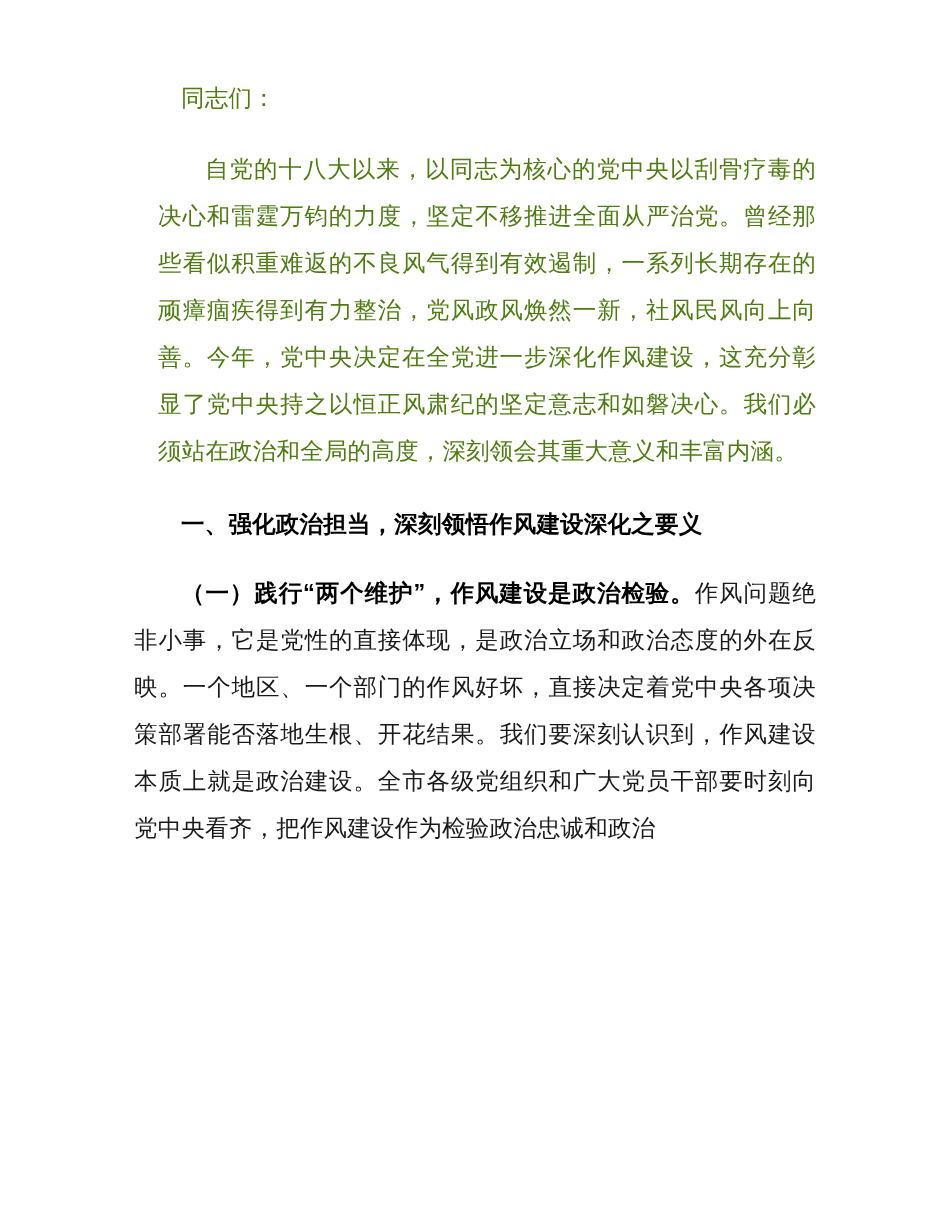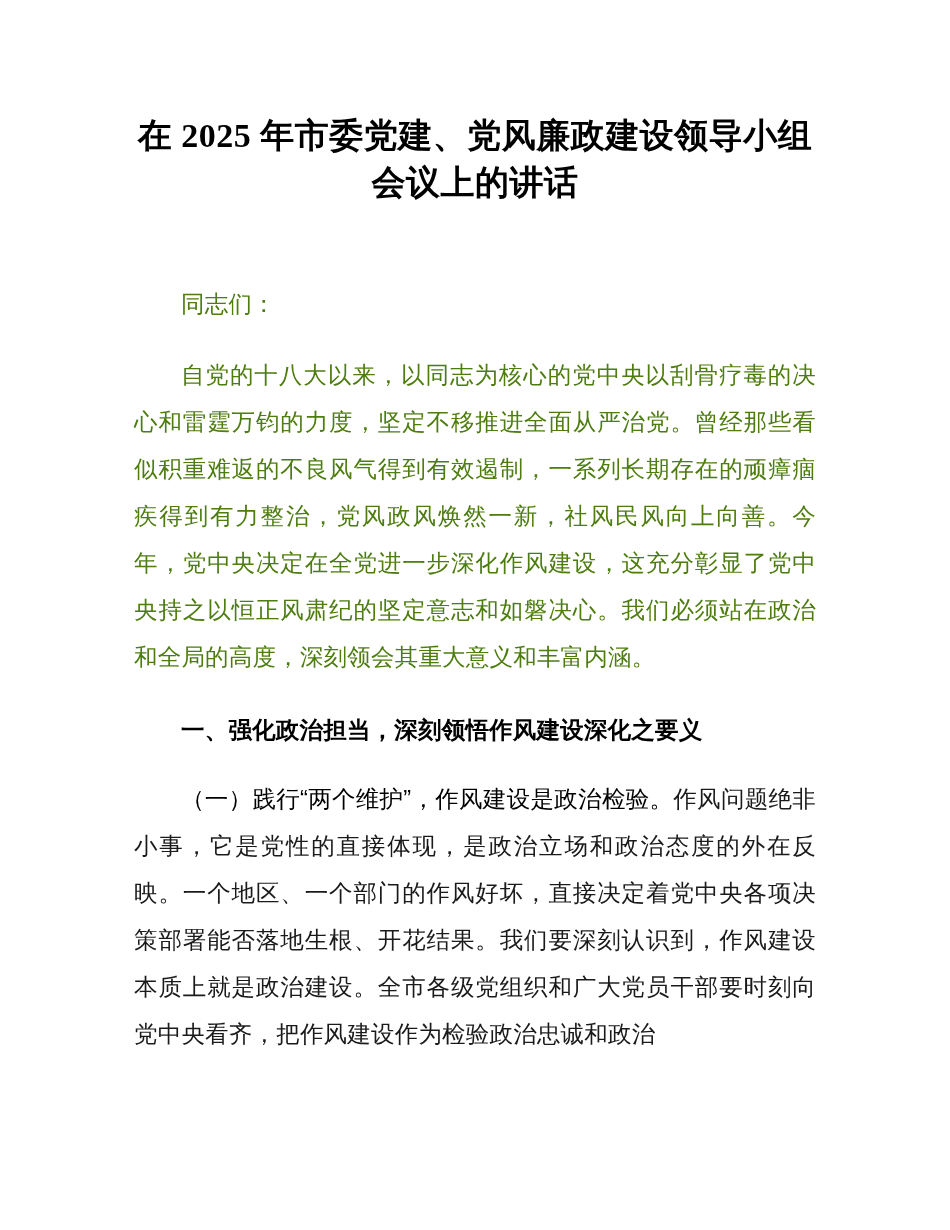--- a/index.html
+++ b/index.html
@@ -63,20 +63,21 @@
 
   .greeting {
     margin-top: 75px;
     text-indent: 2em;
     text-align: left;
   }
 
   .body-para {
     margin-top: 24px;
     text-indent: 2em;
+    margin-left: 24px;
   }
 
   
   .section-heading {
     margin: 0;
     margin-top: 26px;
     text-indent: 2em;
     font-family: Liberation Sans, sans-serif;
     font-weight: 700;
     font-size: 23.5px;
@@ -93,39 +94,35 @@
     text-indent: 2em;
     font-size: 23.5px;
     line-height: 47px;
     text-align: justify;
     text-justify: inter-character;
     text-align-last: left;
     letter-spacing: 0.2px;
   }
   .lead-in {
     font-family: "Liberation Sans", "DejaVu Sans", sans-serif;
-    font-weight: 400;
+    font-weight: 700;
     color: #000000;
   }
   .run-on {
     font-family: "Liberation Serif", "DejaVu Serif", serif;
     font-weight: 400;
     color: #1a1a1a;
   }
 </style>
 </head>
 <body>
 
 <div class="page">
   <div class="content">
 
-    <h1 class="doc-title">
-      <span class="t-line">在 2025 年市委党建、党风廉政建设领导小组</span>
-      <span class="t-line">会议上的讲话</span>
-    </h1>
 
     <p class="para greeting">同志们：</p>
 
     <p class="para body-para">自党的十八大以来，以同志为核心的党中央以刮骨疗毒的决心和雷霆万钧的力度，坚定不移推进全面从严治党。曾经那些看似积重难返的不良风气得到有效遏制，一系列长期存在的顽瘴痼疾得到有力整治，党风政风焕然一新，社风民风向上向善。今年，党中央决定在全党进一步深化作风建设，这充分彰显了党中央持之以恒正风肃纪的坚定意志和如磐决心。我们必须站在政治和全局的高度，深刻领会其重大意义和丰富内涵。</p>
 
     <h2 class="section-heading">一、强化政治担当，深刻领悟作风建设深化之要义</h2>
 
     <p class="subsection">
       <span class="lead-in">（一）践行“两个维护”，作风建设是政治检验。</span><span class="run-on">作风问题绝非小事，它是党性的直接体现，是政治立场和政治态度的外在反映。一个地区、一个部门的作风好坏，直接决定着党中央各项决策部署能否落地生根、开花结果。我们要深刻认识到，作风建设本质上就是政治建设。全市各级党组织和广大党员干部要时刻向党中央看齐，把作风建设作为检验政治忠诚和政治</span>
     </p>

